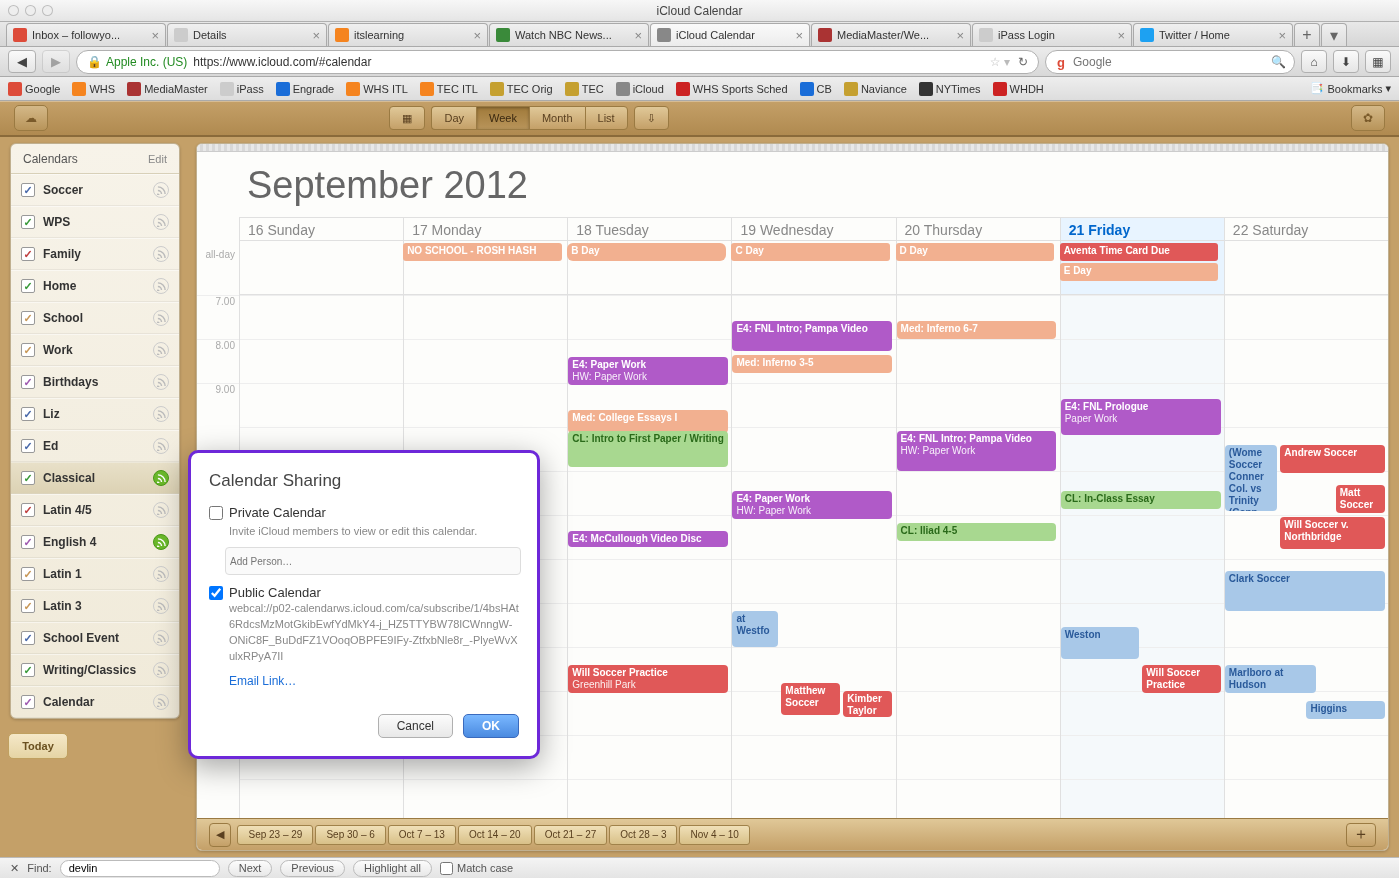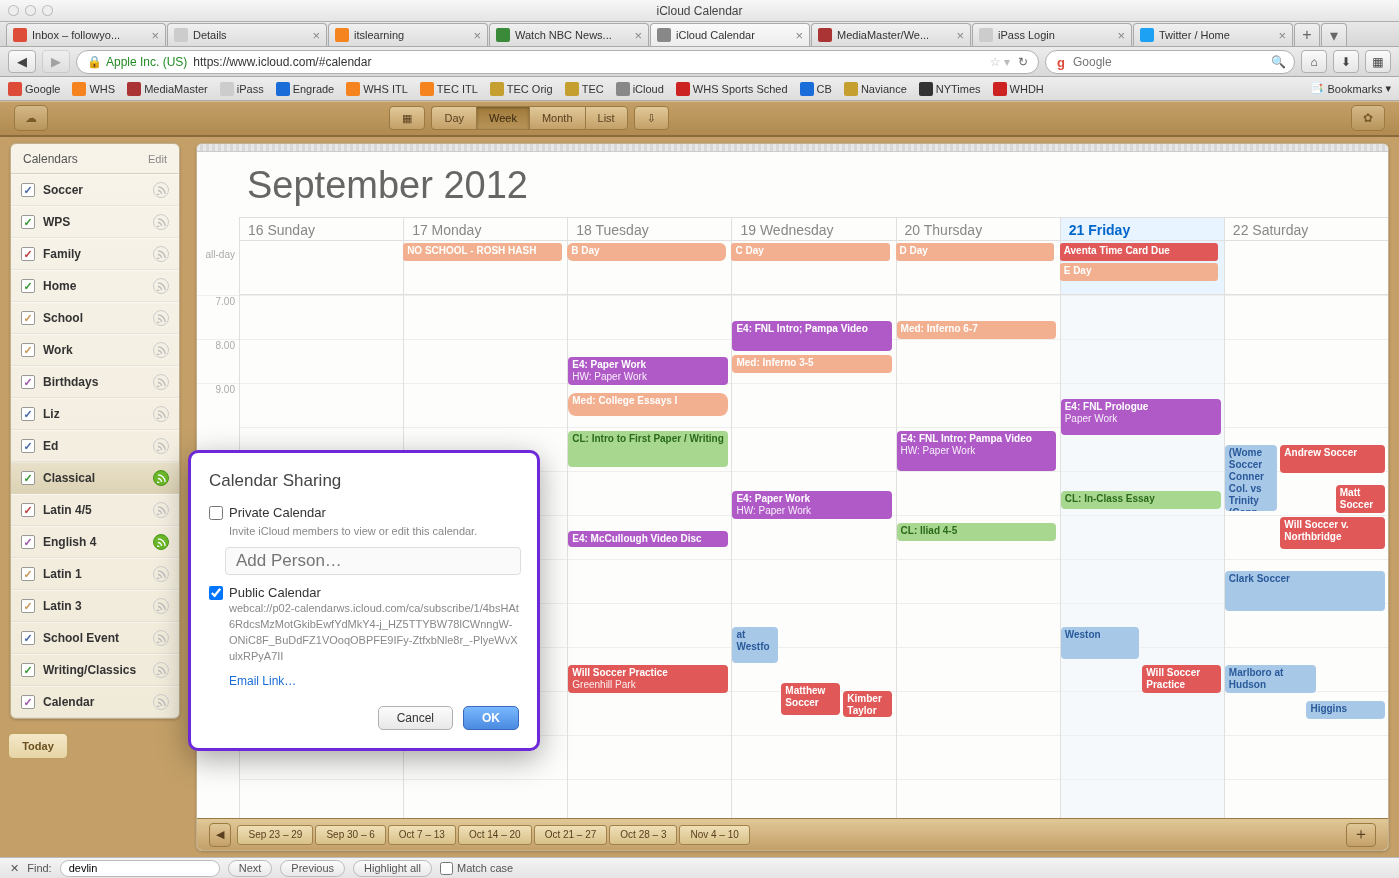--- a/index.html
+++ b/index.html
@@ -84,23 +84,23 @@
 .addbtn { margin-left:auto; width:30px; height:24px; border:1px solid #9a7a42; border-radius:4px; background:linear-gradient(#e0c898,#c4a068); display:flex; align-items:center; justify-content:center; color:#5a4020; font-size:16px; }
 
 
 .popover { position:absolute; left:188px; top:450px; width:352px; background:#fff; border:3px solid #6d28d9; border-radius:10px; box-shadow:0 8px 30px rgba(0,0,0,.35); padding:18px; z-index:100; }
 .popover::before { content:''; position:absolute; left:-10px; top:70px; border:10px solid transparent; border-right-color:#fff; }
 .pop-title { font-size:17px; color:#444; margin-bottom:14px; }
 .pop-row { margin:10px 0; }
 .pop-chk { display:flex; align-items:center; font-size:13px; color:#333; gap:6px; }
 .pop-chk input { width:14px; height:14px; }
 .pop-desc { font-size:11px; color:#888; margin:4px 0 8px 20px; line-height:15px; }
-.pop-input { width:296px; height:28px; margin-left:16px; border:1px solid #ddd; border-radius:4px; padding:0 10px; font-size:17px; color:#bbb; background:#fafafa; }
+.pop-input { width:296px; height:28px; margin-left:16px; border:1px solid #ddd; border-radius:4px; padding:0 4px; font-size:10px; color:#bbb; background:#fafafa; }
 .pop-url { font-size:11px; color:#888; margin-left:20px; word-break:break-all; line-height:16px; }
-.pop-link { font-size:12px; color:#1a6dd8; margin:10px 0 0 20px; display:inline-block; }
+.pop-link { font-size:12px; color:#1a6dd8; margin:10px 0 8px 20px; display:inline-block; }
 .pop-btns { display:flex; justify-content:flex-end; gap:10px; margin-top:18px; }
 .btn { height:24px; padding:0 18px; border-radius:5px; border:1px solid #b0b0b0; background:linear-gradient(#fcfcfc,#e8e8e8); font-size:12px; color:#333; display:flex; align-items:center; }
 .btn.primary { background:linear-gradient(#7ab8ff,#4a8ae0); border-color:#3a6abd; color:#fff; font-weight:bold; }
 
 
 .findbar { height:21px; background:linear-gradient(#f4f4f4,#e4e4e4); border-top:1px solid #bbb; display:flex; align-items:center; padding:0 10px; gap:8px; font-size:11px; color:#555; }
 .find-input { height:17px; width:160px; border:1px solid #bbb; border-radius:9px; padding:0 8px; font-size:11px; }
 .pillbtn { height:17px; border:1px solid #bbb; border-radius:9px; padding:0 10px; background:linear-gradient(#fcfcfc,#e8e8e8); font-size:11px; display:flex; align-items:center; } .c-salmon{background:#f2b090;} .c-purple{background:#b05ac8;} .c-green{background:#a8d890;color:#2a6a1a!important;} .c-green .t,.c-green .sub{color:#2a6a1a;}
 .c-red{background:#e05858;} .c-blue{background:#a8c8e8;color:#2a5a9a!important;} .c-blue .t{color:#2a5a9a;}
 </style>
@@ -503,21 +503,21 @@
             <div class="hourline" style="top: 264px;"></div>
             <div class="hourline" style="top: 308px;"></div>
             <div class="hourline" style="top: 352px;"></div>
             <div class="hourline" style="top: 396px;"></div>
             <div class="hourline" style="top: 440px;"></div>
             <div class="hourline" style="top: 484px;"></div>
             <div class="event c-purple" style="top: 62px; height: 28px; left: 0%; width: 98%;">
               <div class="t">E4: Paper Work</div>
               <div class="sub">HW: Paper Work</div>
             </div>
-            <div class="event c-salmon" style="top: 98px; height: 23px; left: 0%; width: 98%; border-radius: 8px;">
+            <div class="event c-salmon" style="top: 115px; height: 23px; left: 0%; width: 98%;">
               <div class="t">Med: College Essays I</div>
             </div>
             <div class="event c-green" style="top: 136px; height: 36px; left: 0%; width: 98%;">
               <div class="t">CL: Intro to First Paper / Writing</div>
             </div>
             <div class="event c-purple" style="top: 236px; height: 16px; left: 0%; width: 98%;">
               <div class="t">E4: McCullough Video Disc</div>
             </div>
             <div class="event c-red" style="top: 370px; height: 28px; left: 0%; width: 98%;">
               <div class="t">Will Soccer Practice</div>
@@ -540,21 +540,21 @@
             <div class="event c-purple" style="top: 26px; height: 30px; left: 0%; width: 98%;">
               <div class="t">E4: FNL Intro; Pampa Video</div>
             </div>
             <div class="event c-salmon" style="top: 60px; height: 18px; left: 0%; width: 98%;">
               <div class="t">Med: Inferno 3-5</div>
             </div>
             <div class="event c-purple" style="top: 196px; height: 28px; left: 0%; width: 98%;">
               <div class="t">E4: Paper Work</div>
               <div class="sub">HW: Paper Work</div>
             </div>
-            <div class="event c-blue" style="top: 332px; height: 36px; left: 0%; width: 28%;">
+            <div class="event c-blue" style="top: 316px; height: 36px; left: 0%; width: 28%;">
               <div class="t">at Westfo</div>
             </div>
             <div class="event c-red" style="top: 388px; height: 32px; left: 30%; width: 36%;">
               <div class="t">Matthew Soccer</div>
             </div>
             <div class="event c-red" style="top: 396px; height: 26px; left: 68%; width: 30%;">
               <div class="t">Kimber Taylor</div>
             </div>
           </div>
           <div class="daycol">

